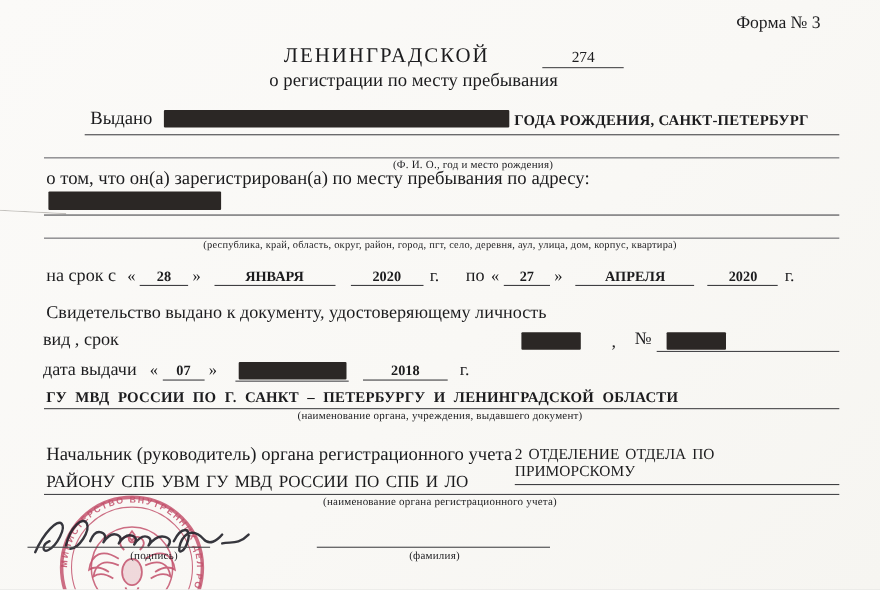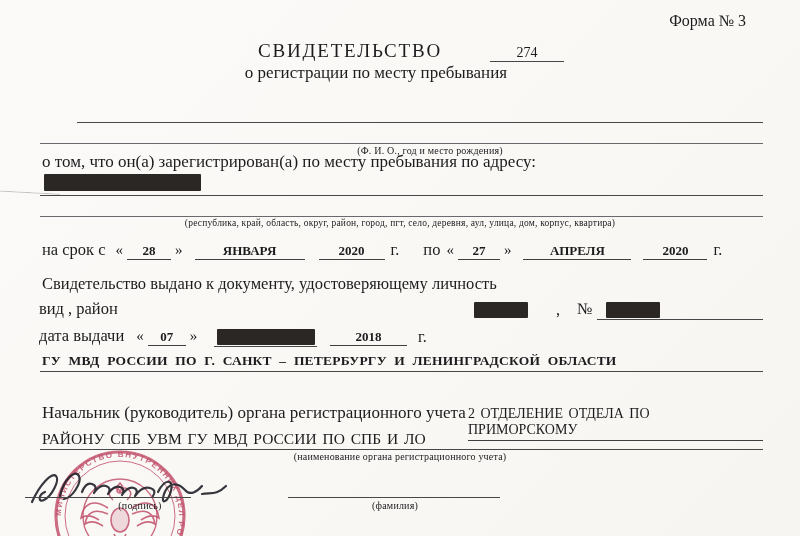--- a/index.html
+++ b/index.html
@@ -31,27 +31,32 @@
 </head>
 <body>
 
 <div class="page">
 
   <div class="wrinkle"></div>
 
   <div class="abs" style="top:12px;right:54px;font-size:16px;font-family:Liberation Serif, serif;">Форма № 3</div>
 
   <div class="row" style="left:258px;top:40px;align-items:baseline;">
-    <span class="title">СВИДЕТЕЛЬСТВО</span>
+    <span class="title">ЛЕНИНГРАДСКОЙ</span>
     <span class="cell num" style="width:74px;margin-left:48px;border-bottom-color:#47474a;">274</span>
   </div>
   <div class="abs" style="left:200px;top:63px;width:352px;text-align:center;">
     <span class="subtitle">о регистрации по месту пребывания</span>
   </div>
 
+  <div class="row" style="left:82px;top:98px;align-items:flex-end;">
+    <span class="lbl">Выдано</span>
+    <span class="redaction" style="width:314px;height:16px;margin:0 5px 2px 10px;"></span>
+    <span class="fill">ГОДА РОЖДЕНИЯ, САНКТ-ПЕТЕРБУРГ</span>
+  </div>
   <div class="rule" style="left:77px;top:122px;width:686px;"></div>
 
   <div class="rule light" style="left:40px;top:143px;width:723px;"></div>
   <div class="caption" style="left:240px;top:145px;width:380px;">(Ф. И. О., год и место рождения)</div>
 
   <div class="abs" style="left:42px;top:152px;font-size:17px;">о том, что он(а) зарегистрирован(а) по месту пребывания по адресу:</div>
 
   <div class="row" style="left:42px;top:174px;align-items:flex-end;">
     <span class="redaction" style="width:157px;height:17px;margin:0 0 1px 2px;"></span>
   </div>
@@ -74,41 +79,42 @@
     <span class="quote">»</span>
     <span class="cell" style="width:108px;margin-left:8px;">АПРЕЛЯ</span>
     <span class="cell" style="width:64px;margin-left:12px;">2020</span>
     <span class="gsuf">г.</span>
   </div>
 
   <div class="abs" style="left:42px;top:274px;font-size:16.5px;">Свидетельство выдано к документу, удостоверяющему личность</div>
 
   <div class="row" style="left:39px;top:299px;align-items:baseline;">
     <span class="lbl-sm">вид</span>
-    <span class="lbl-sm" style="margin-left:4px;">, район</span>
+    <span class="lbl-sm" style="margin-left:4px;">, срок</span>
   </div>
   <span class="redaction abs" style="left:474px;top:302px;width:54px;height:16px;"></span>
   <div class="abs" style="left:556px;top:300px;font-size:16.5px;">,</div>
   <div class="abs" style="left:577px;top:300px;font-size:16px;">№</div>
   <div class="rule" style="left:597px;top:319px;width:166px;"></div>
   <span class="redaction abs" style="left:606px;top:302px;width:54px;height:16px;"></span>
 
   <div class="row" style="left:39px;top:326px;align-items:baseline;">
     <span class="lbl-sm">дата выдачи</span>
     <span class="quote" style="margin-left:12px;">«</span>
     <span class="cell" style="width:38px;">07</span>
     <span class="quote">»</span>
   </div>
   <div class="rule" style="left:214px;top:346px;width:103px;"></div>
   <span class="redaction abs" style="left:217px;top:329px;width:98px;height:16px;"></span>
   <div class="abs cell" style="left:330px;top:329px;width:77px;">2018</div>
   <div class="abs" style="left:418px;top:328px;font-size:16px;">г.</div>
 
   <div class="abs" style="left:42px;top:353px;font-weight:bold;font-size:13.5px;word-spacing:4px;letter-spacing:.2px;">ГУ МВД РОССИИ ПО Г. САНКТ – ПЕТЕРБУРГУ И ЛЕНИНГРАДСКОЙ ОБЛАСТИ</div>
   <div class="rule" style="left:40px;top:371px;width:723px;"></div>
+  <div class="caption" style="left:240px;top:373px;width:320px;">(наименование органа, учреждения, выдавшего документ)</div>
 
   <div class="row" style="left:42px;top:403px;align-items:baseline;">
     <span style="font-size:17px;">Начальник (руководитель) органа регистрационного учета</span>
   </div>
   <div class="abs" style="left:468px;top:406px;width:295px;border-bottom:1px solid #3f3f42;font-size:14px;word-spacing:2px;padding-bottom:2px;">2 ОТДЕЛЕНИЕ ОТДЕЛА  ПО ПРИМОРСКОМУ</div>
   <div class="abs" style="left:42px;top:430px;font-size:15.5px;word-spacing:2px;">РАЙОНУ СПБ УВМ  ГУ  МВД РОССИИ  ПО СПБ  И  ЛО</div>
   <div class="rule" style="left:40px;top:449px;width:723px;"></div>
   <div class="caption" style="left:250px;top:451px;width:300px;">(наименование органа регистрационного учета)</div>
 
   <svg class="abs" style="left:34px;top:447px;" width="172" height="172" viewBox="0 0 172 172">

